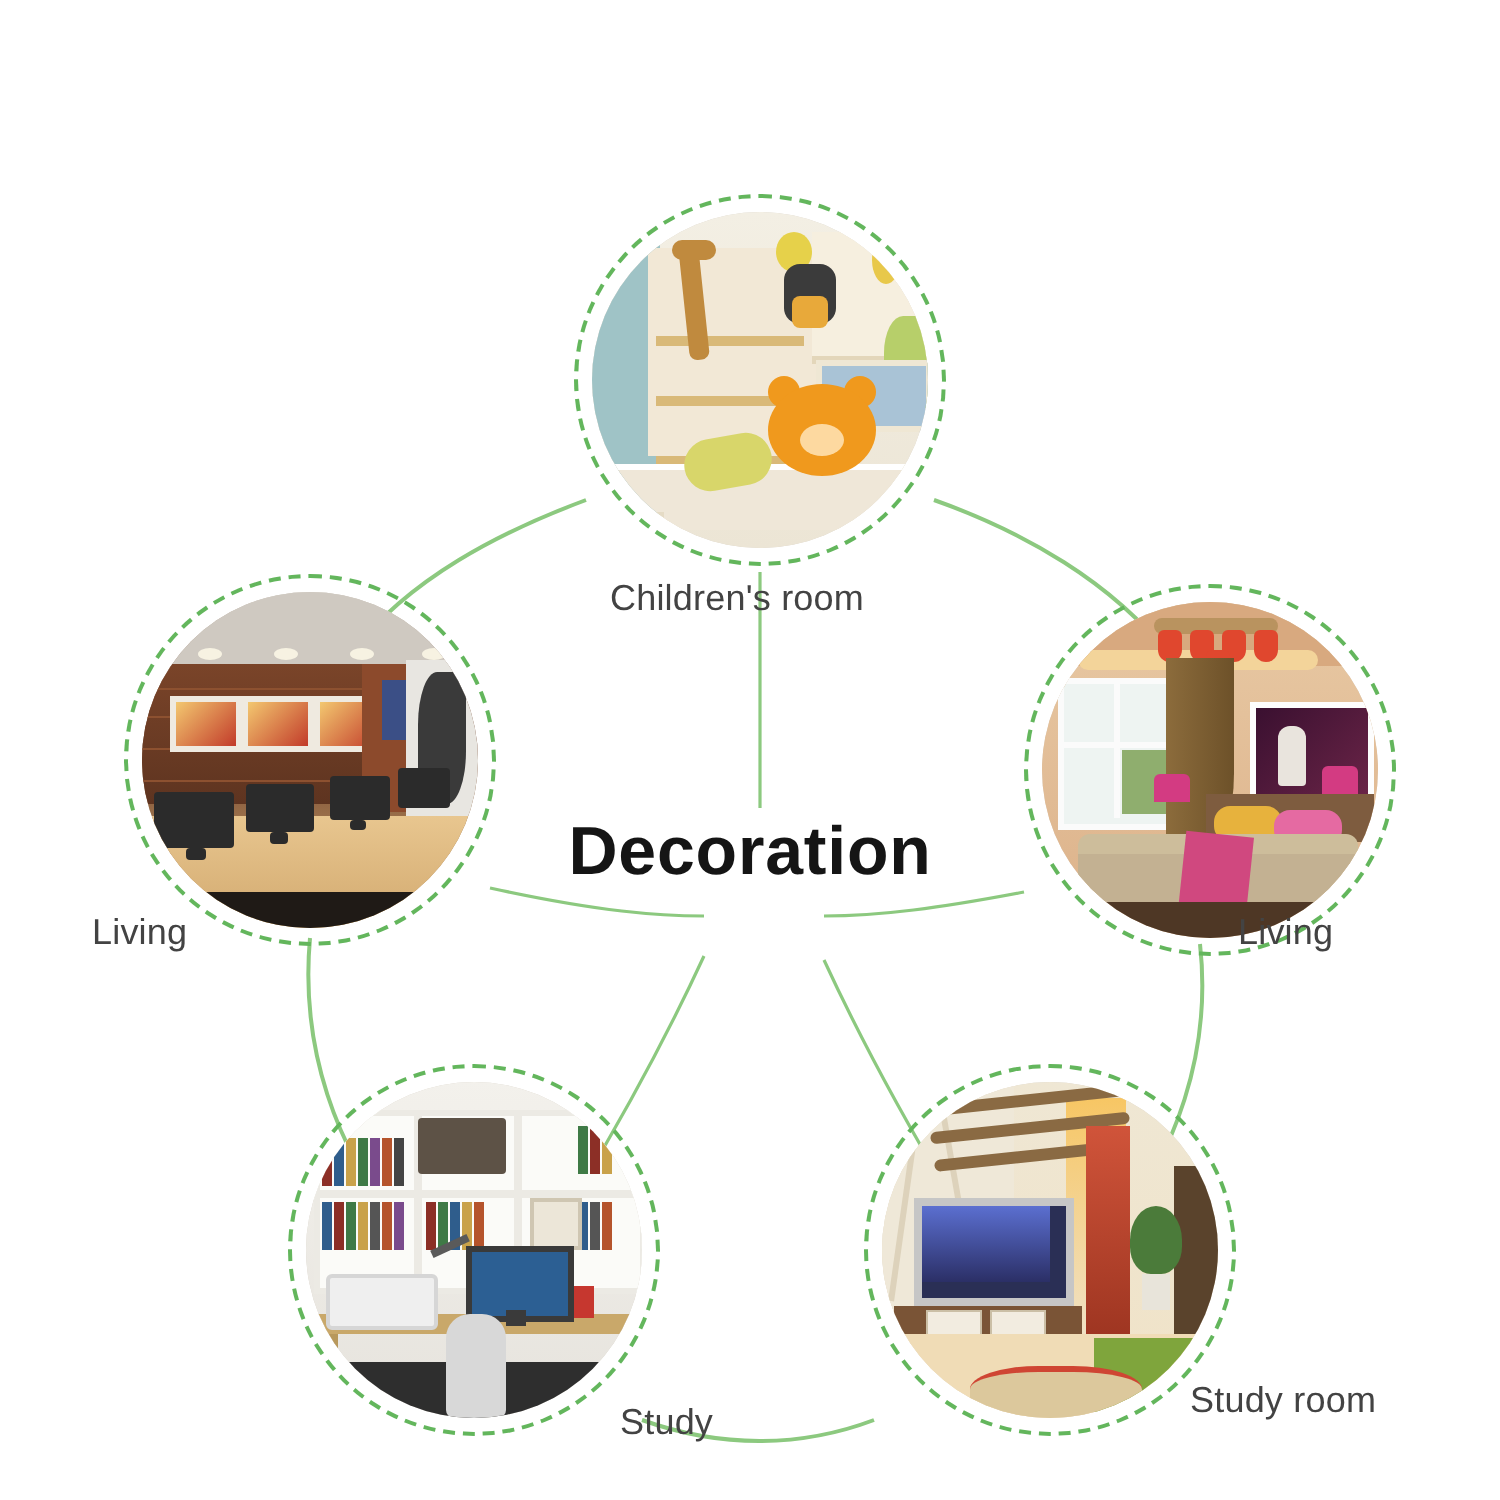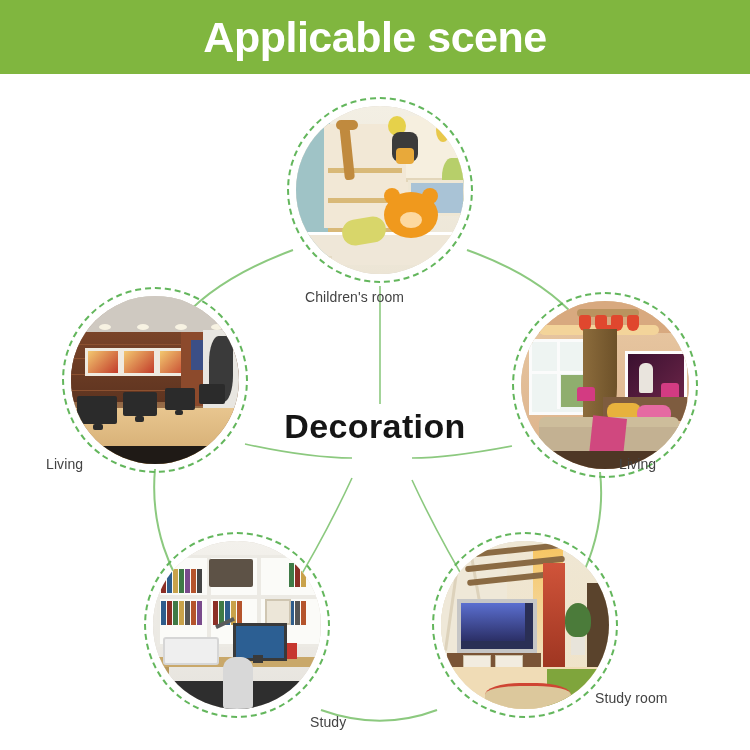--- a/index.html
+++ b/index.html
@@ -87,36 +87,36 @@
     left: 0;
     top: 0;
     width: 168px;
     height: 168px;
   }
   .node-label {
     position: absolute;
     white-space: nowrap;
     color: #434343;
     font-family: "Liberation Sans", sans-serif;
-    font-size: 14px;
+    font-size: 18px;
     font-weight: normal;
     letter-spacing: 0.1px;
   }
 
   
   #node-children { left: 287px; top: 23px; }
   #node-bedroom  { left: 512px; top: 218px; }
   #node-living   { left: 432px; top: 458px; }
   #node-study    { left: 144px; top: 458px; }
   #node-office   { left: 62px;  top: 213px; }
 
   #label-children { left: 305px; top: 215px; }
   #label-bedroom  { left: 619px; top: 382px; }
   #label-living   { left: 595px; top: 616px; }
-  #label-study    { left: 310px; top: 640px; }
+  #label-study    { left: 310px; top: 627px; }
   #label-office   { left: 46px;  top: 382px; }
 
   
   .center-title {
     position: absolute;
     left: 0;
     top: 333px;
     width: 750px;
     text-align: center;
     color: #151515;
@@ -234,23 +234,20 @@
   .s-off .blue       { left:120px; top:44px; width:12px; height:30px; background:#3b4f86; }
   .s-off .tabletop   { left:0; top:112px; width:168px; height:56px; background:linear-gradient(180deg,#e8c68f,#d2a96f); }
   .s-off .mon        { position:absolute; background:#2b2b2b; border-radius:2px; }
   .s-off .floor      { left:0; top:150px; width:168px; height:18px; background:#1f1a16; }
 </style>
 </head>
 <body>
 
 <div class="page">
 
-  <div class="banner">
-    <div class="banner-title">Applicable scene</div>
-  </div>
 
   <div class="stage">
 
     <svg class="connector-layer" viewBox="0 0 750 676">
       <g fill="none" stroke="#8cc97f" stroke-width="2">
         <path d="M 293,176 C 250,192 205,215 176,252"></path>
         <path d="M 467,176 C 512,192 556,217 585,254"></path>
         <path d="M 155,395 C 150,450 168,500 200,540"></path>
         <path d="M 600,398 C 606,452 588,503 556,543"></path>
         <path d="M 321,636 C 360,650 400,650 437,636"></path>

